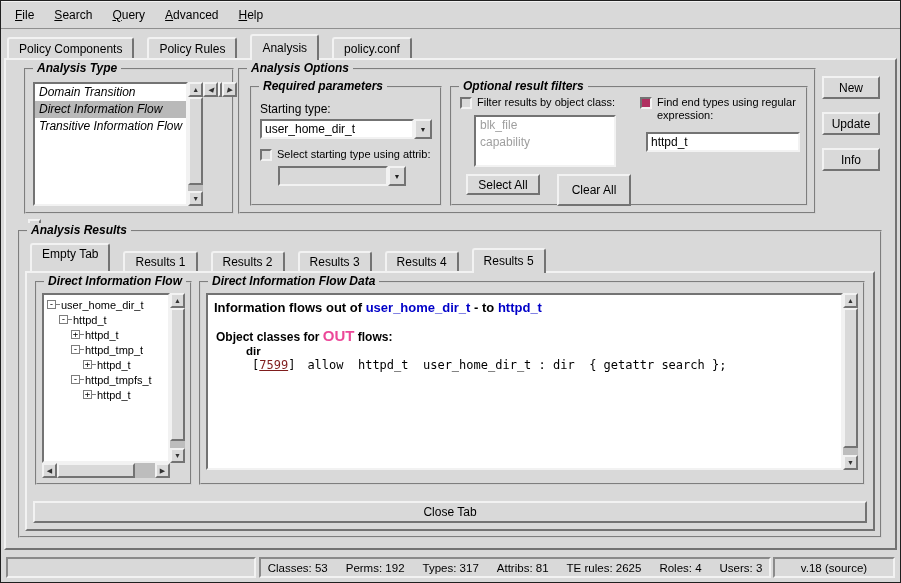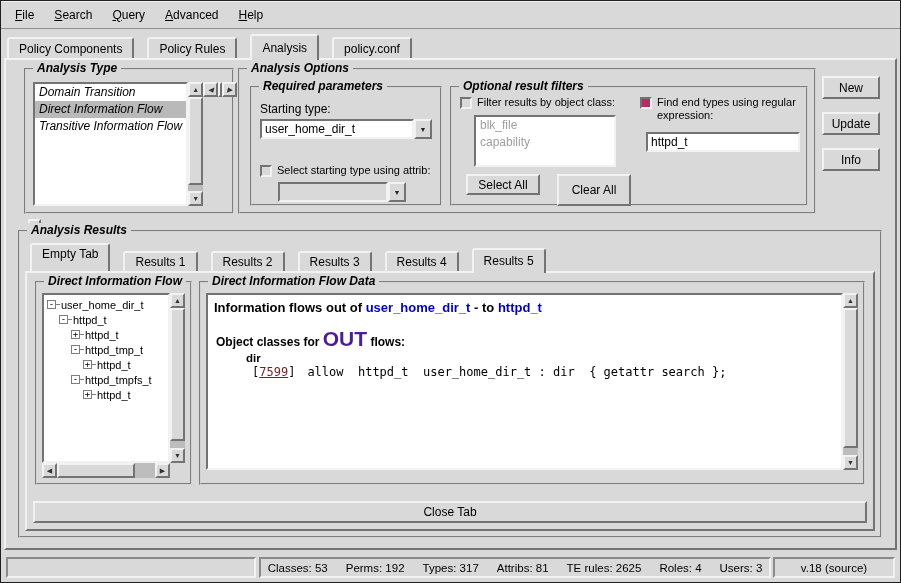--- a/index.html
+++ b/index.html
@@ -67,21 +67,21 @@
        text-align:center;flex:none;font-family:"DejaVu Sans Mono",monospace;color:#000;}
   .conn{width:4px;height:0;border-top:1px solid #7d7d7d;flex:none;}
   .tlabel{margin-left:1px;}
 
   
   .dtext{flex:1;min-width:0;box-sizing:border-box;border:2px solid;border-color:#737373 #f2f2f2 #f2f2f2 #737373;
          background:#fff;padding:3px 6px;overflow:hidden;}
   .h1{font-size:13px;font-weight:bold;margin:2px 0 12px 0;white-space:nowrap;}
   .h2{font-size:12px;font-weight:bold;margin:0 0 1px 2px;white-space:nowrap;}
   .blue{color:#0000c8;}
-  .out{font-size:21px;color:#4c1d95;}
+  .out{font-size:15px;color:#ec4899;}
   .cls{font-weight:bold;font-size:11.5px;margin-left:32px;}
   .rule{font-family:"DejaVu Sans Mono","Liberation Mono",monospace;font-size:12px;margin:1px 0 0 38px;white-space:pre;}
   .rule a{color:#7f1d1d;}
 
   .sash{position:absolute;width:9px;height:8px;}
 
   .statusseg{position:absolute;top:556px;height:21px;box-sizing:border-box;display:flex;align-items:center;font-size:11.5px;}
   .stats{justify-content:center;}
   .stats span{margin:0 9px;white-space:nowrap;}
 </style>
@@ -143,21 +143,21 @@
       <div class="lframe" style="left:10px;top:16px;width:192px;height:120px;">
         <div class="legend">Required parameters</div>
         <div style="position:absolute;left:8px;top:14px;right:8px;">
           <div style="font-size:12px;margin-bottom:3px;">Starting type:</div>
           <div class="combo">
             <input class="entry" value="user_home_dir_t" style="">
             <div class="cab">
                 <span>▼</span>
               </div>
           </div>
-          <div class="cbrow" style="margin-top:25px;">
+          <div class="cbrow" style="margin-top:9px;">
             <div class="cb"></div>
             <div class="cblabel" style="white-space:nowrap;">Select starting type using attrib:</div>
           </div>
           <div class="combo" style="margin:5px 0 0 18px;width:128px;">
             <input class="entry disabled" disabled="" value="" style="">
             <div class="cab">
                 <span>▼</span>
               </div>
           </div>
         </div>

